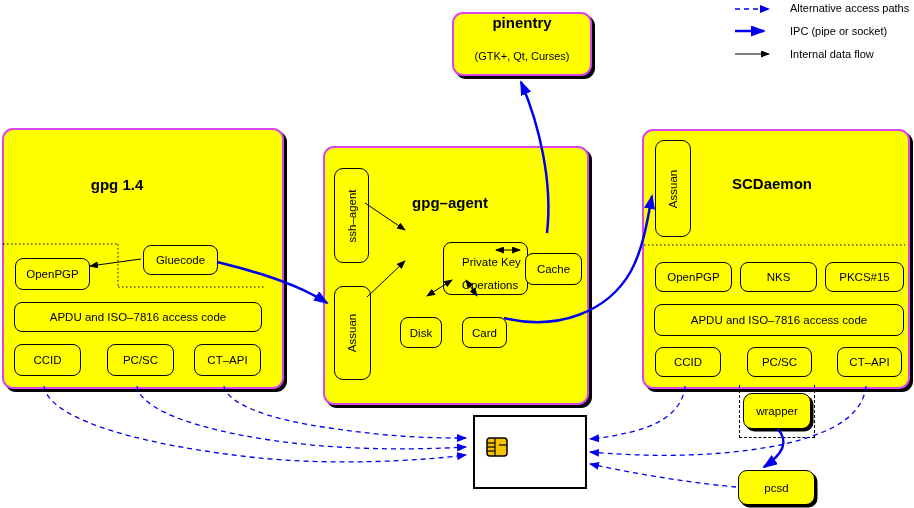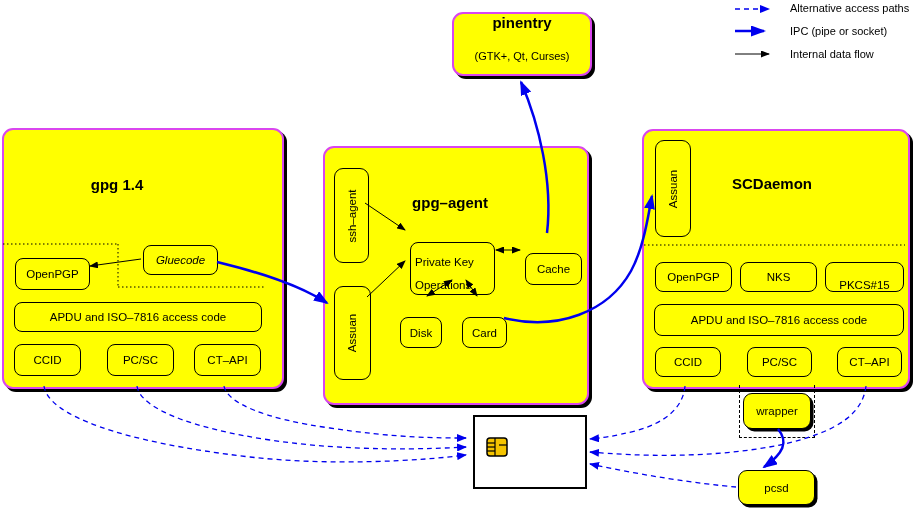--- a/index.html
+++ b/index.html
@@ -21,22 +21,22 @@
     font-size:11.5px; color:#000; white-space:nowrap;
   }
   .shadowed { box-shadow:2.5px 2.5px 0 #000; border-radius:9px; }
   .vbox {
     position:absolute; background:#ffff00; border:1.5px solid #000;
     border-radius:9px; display:flex; align-items:center; justify-content:center;
   }
   .vbox span { transform:rotate(-90deg); white-space:nowrap; font-size:11.5px; color:#000; }
   .pko {
     position:absolute; background:#ffff00; border:1.5px solid #000;
-    border-radius:8px; font-size:11.5px; color:#000; padding:8px 0 0 4px;
-    line-height:23px; box-sizing:border-box;
+    border-radius:8px; font-size:11.5px; color:#000; padding:8px 0 0 18px;
+    line-height:23px; box-sizing:border-box;margin-left:33px;
   }
   .smartcard {
     position:absolute; background:#ffffff; border:2px solid #000;
   }
   .dashedframe {
     position:absolute; border:1.5px dashed #000; border-top:none;
   }
   .legendlabel { position:absolute; font-size:11px; color:#000; white-space:nowrap; }
   .pintitle { position:absolute; width:100%; text-align:center; font-weight:bold; font-size:15px; }
   .pinsub { position:absolute; width:100%; text-align:center; font-size:11px; top:36px; }
@@ -50,21 +50,21 @@
   <div class="bigbox" style="left:452px; top:12px; width:136px; height:60px;">
     <div class="pintitle">pinentry</div>
     <div class="pinsub">(GTK+, Qt, Curses)</div>
   </div>
 
   <div class="bigbox" style="left:2px; top:128px; width:264px; height:257px;padding-left:14px;">
     <div class="boxtitle" style="left:43px; top:46px; width:140px;">gpg 1.4</div>
     <div class="node" style="left:11px; top:128px; width:73px; height:30px;">
       <span>OpenPGP</span>
     </div>
-    <div class="node" style="left:139px; top:115px; width:73px; height:28px;font-style:italic;">
+    <div class="node" style="left:139px; top:115px; width:73px; height:28px;">
       <span>Gluecode</span>
     </div>
     <div class="node" style="left:10px; top:172px; width:246px; height:28px;">
       <span>APDU and ISO–7816 access code</span>
     </div>
     <div class="node" style="left:10px; top:214px; width:65px; height:30px;">
       <span>CCID</span>
     </div>
     <div class="node" style="left:103px; top:214px; width:65px; height:30px;">
       <span>PC/SC</span>
@@ -101,21 +101,21 @@
     <div class="boxtitle" style="left:58px; top:44px; width:140px;">SCDaemon</div>
     <div class="vbox" style="left:11px; top:9px; width:34px; height:95px;">
       <span>Assuan</span>
     </div>
     <div class="node" style="left:11px; top:131px; width:75px; height:28px;">
       <span>OpenPGP</span>
     </div>
     <div class="node" style="left:96px; top:131px; width:75px; height:28px;">
       <span>NKS</span>
     </div>
-    <div class="node" style="left:181px; top:131px; width:77px; height:28px;align-items:flex-end;">
+    <div class="node" style="left:181px; top:131px; width:77px; height:28px;">
       <span>PKCS#15</span>
     </div>
     <div class="node" style="left:10px; top:173px; width:248px; height:30px;">
       <span>APDU and ISO–7816 access code</span>
     </div>
     <div class="node" style="left:11px; top:216px; width:64px; height:28px;">
       <span>CCID</span>
     </div>
     <div class="node" style="left:103px; top:216px; width:63px; height:28px;">
       <span>PC/SC</span>

